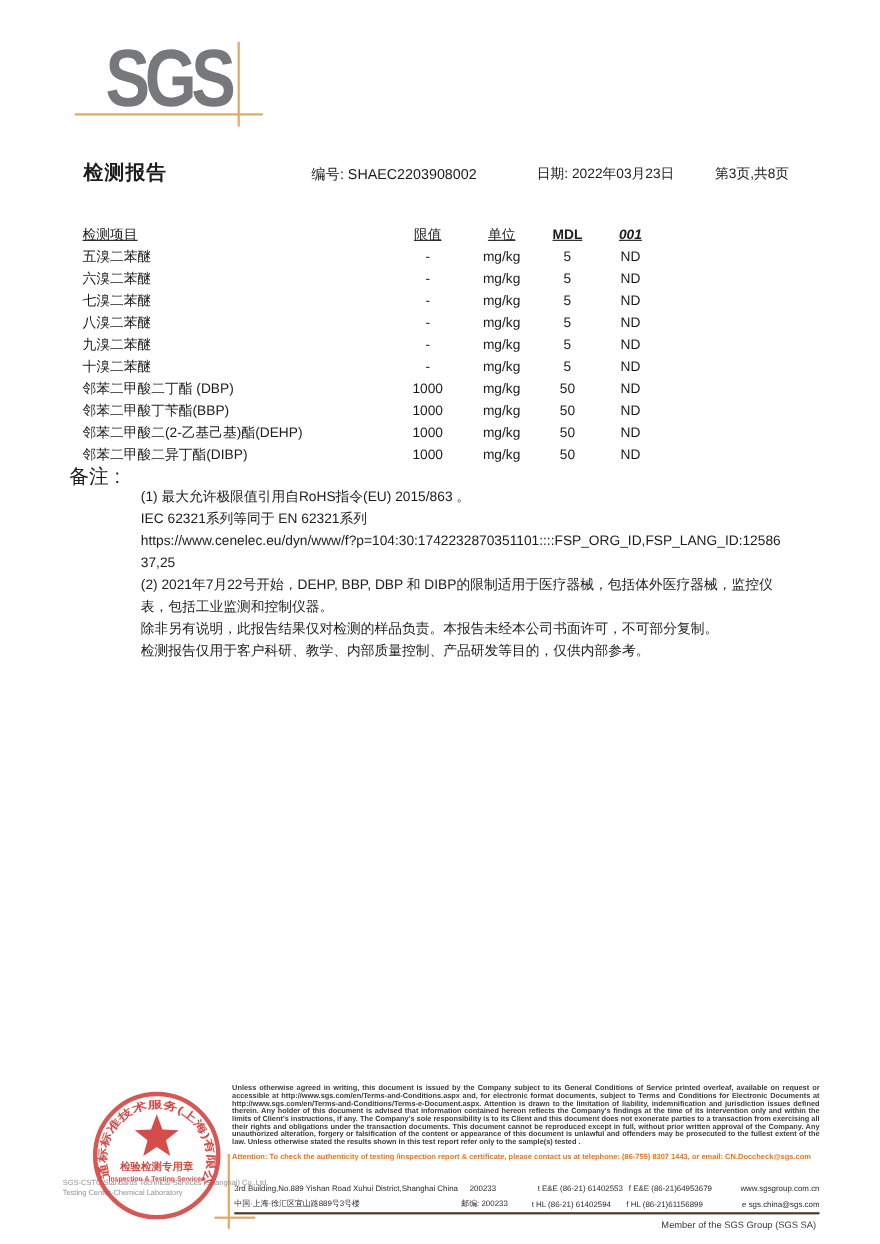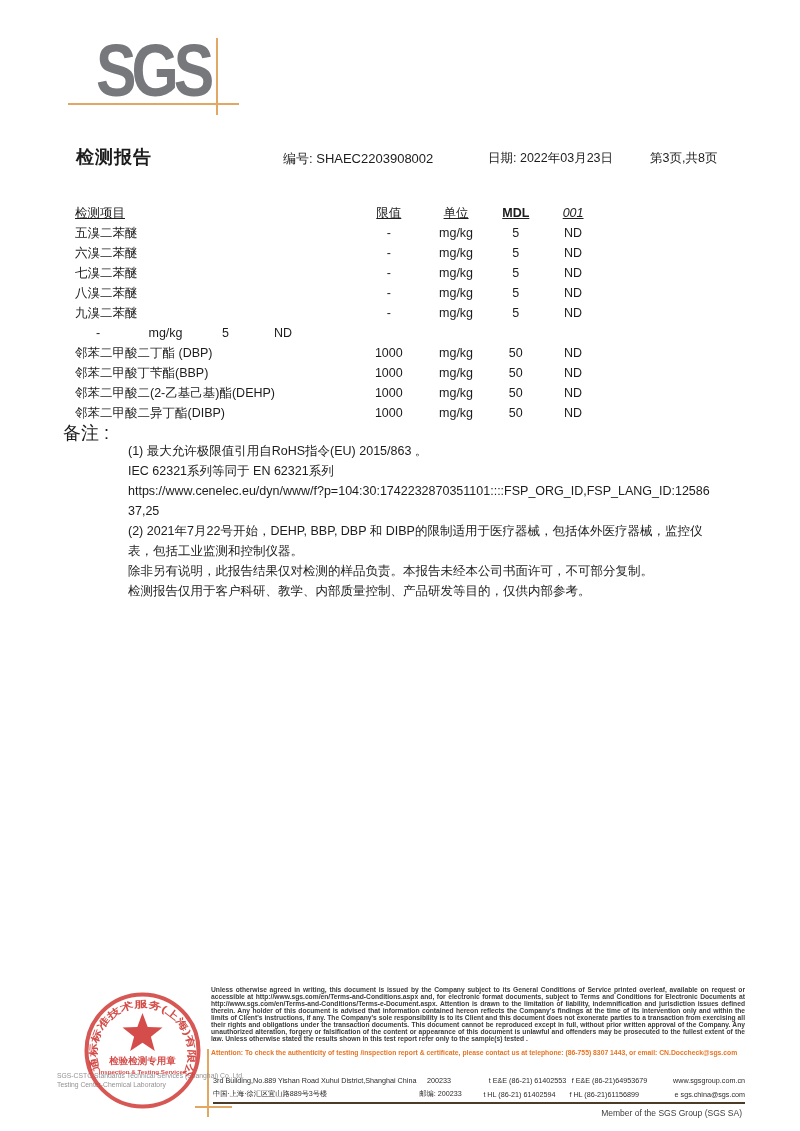--- a/index.html
+++ b/index.html
@@ -27,21 +27,21 @@
   .rtable{left:63px;top:187px;width:540px;font-size:12.5px;}
   .trow{display:flex;height:20px;align-items:center;}
   .cell{white-space:nowrap;margin-top:32px;}
   .c-item{width:280px;padding-left:12px;}
   .c-limit{width:70px;text-align:center;}
   .c-unit{width:65px;text-align:center;}
   .c-mdl{width:55px;text-align:center;}
   .c-result{width:60px;text-align:center;}
   .thead .cell{text-decoration:underline;}
   .thead .c-item{font-weight:normal;}
-  .thead .c-result{font-style:italic;font-weight:normal;}
+  .thead .c-result{font-style:italic;font-weight:bold;}
   .thead .c-mdl{font-weight:bold;text-decoration:underline;}
 
   
   .notes-label{left:63px;top:421px;font-size:18px;}
   .notes-lines{left:128px;top:441px;font-size:12.5px;line-height:20px;white-space:pre;}
 
   
   .disclaimer{
     left:211px;top:986px;width:534px;font-size:6.7px;line-height:7px;
     font-weight:bold;color:#3d3d3d;text-align:justify;
@@ -112,20 +112,21 @@
         <div class="cell c-result">ND</div>
       </div>
       <div class="trow">
         <div class="cell c-item">九溴二苯醚</div>
         <div class="cell c-limit">-</div>
         <div class="cell c-unit">mg/kg</div>
         <div class="cell c-mdl">5</div>
         <div class="cell c-result">ND</div>
       </div>
       <div class="trow">
+        <div class="cell c-item">十溴二苯醚</div>
         <div class="cell c-limit">-</div>
         <div class="cell c-unit">mg/kg</div>
         <div class="cell c-mdl">5</div>
         <div class="cell c-result">ND</div>
       </div>
       <div class="trow">
         <div class="cell c-item">邻苯二甲酸二丁酯 (DBP)</div>
         <div class="cell c-limit">1000</div>
         <div class="cell c-unit">mg/kg</div>
         <div class="cell c-mdl">50</div>

